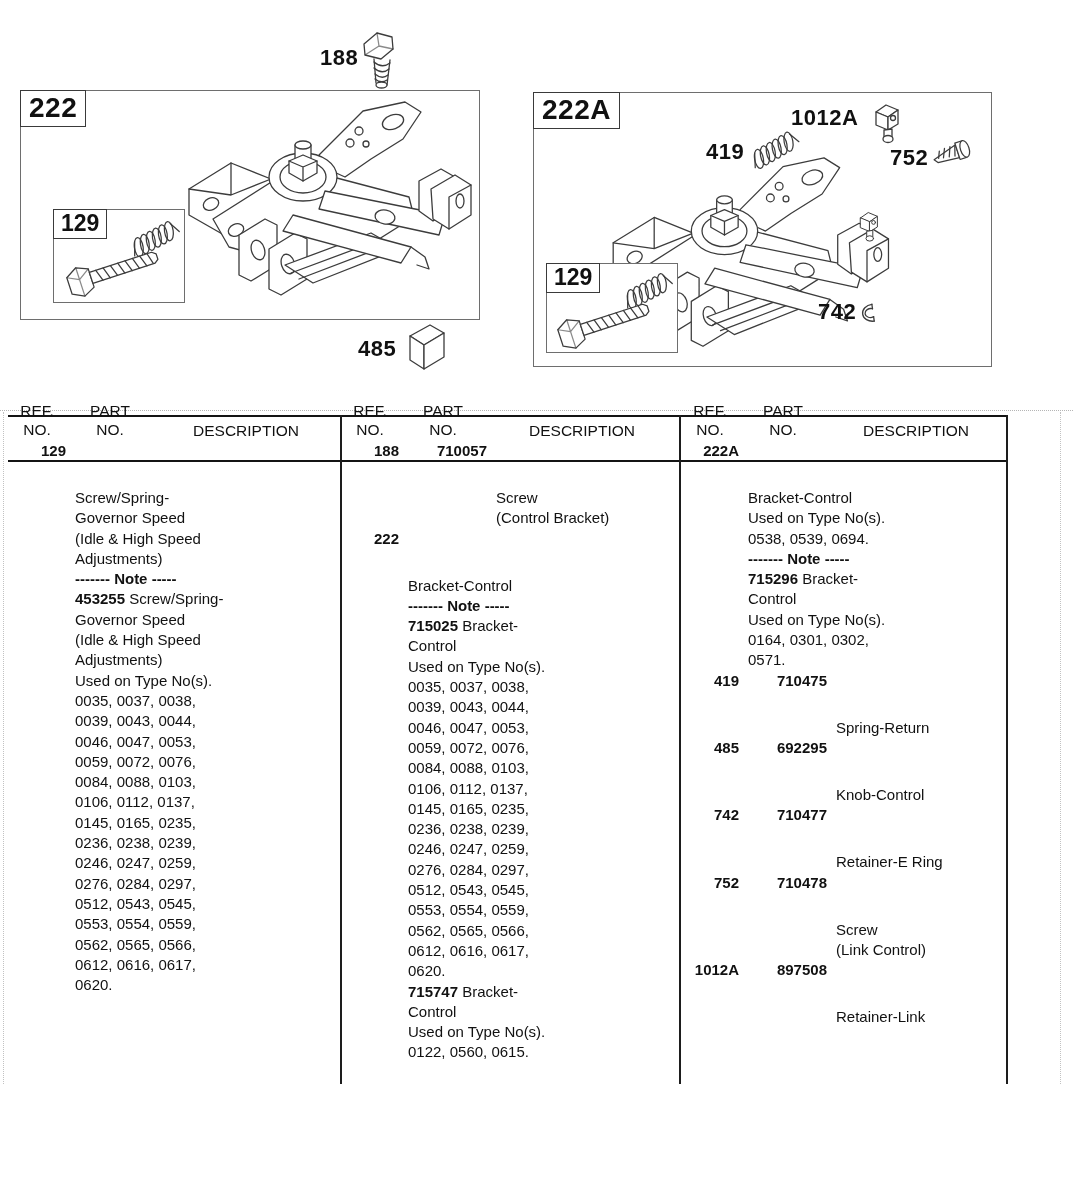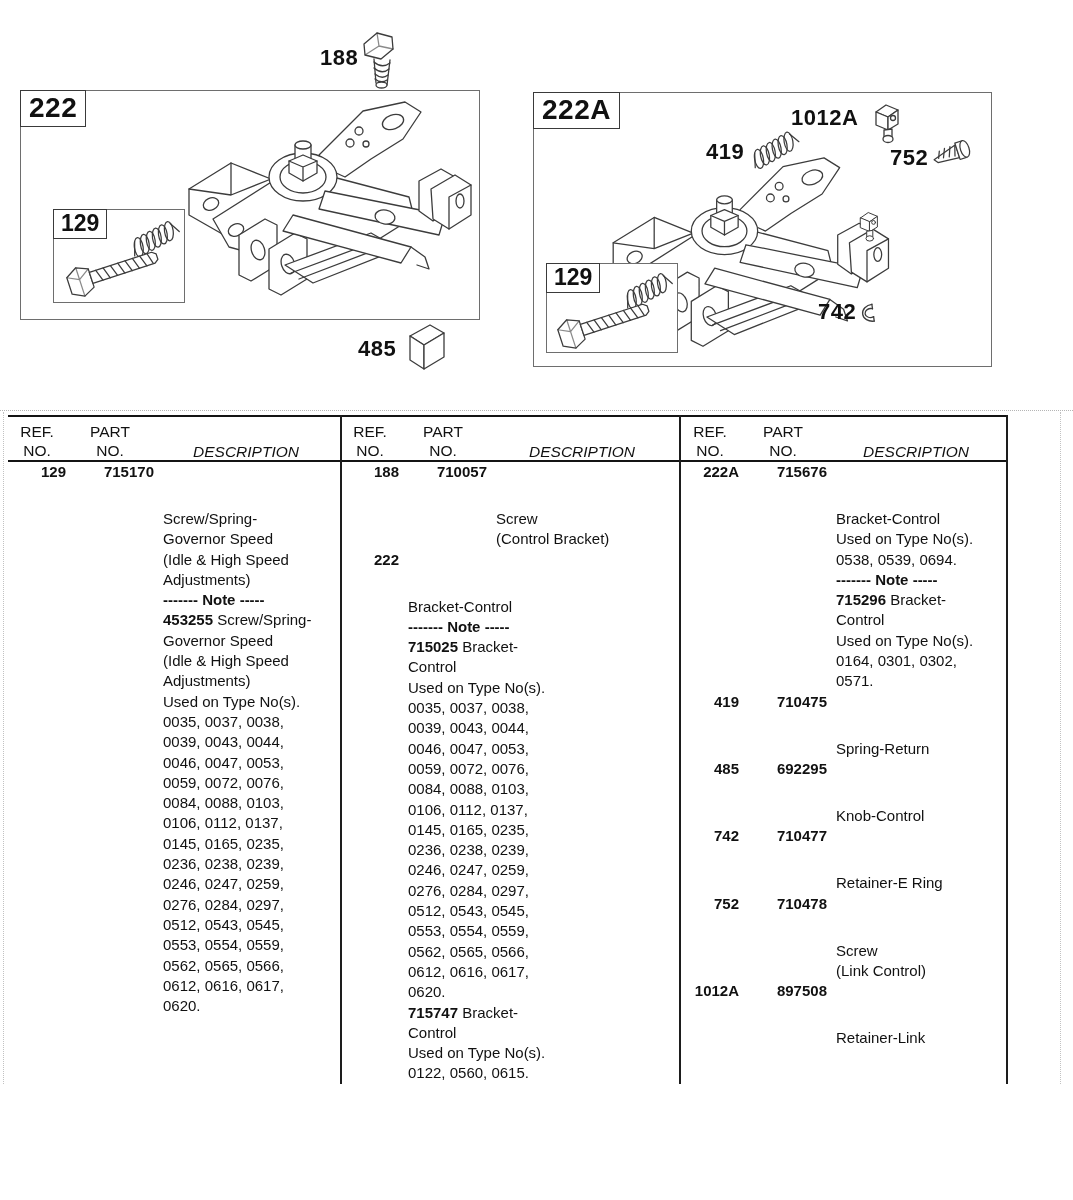--- a/index.html
+++ b/index.html
@@ -21,24 +21,24 @@
   .callout-num{position:absolute;font-weight:bold;font-size:22px;line-height:1;letter-spacing:.5px;}
   .art{position:absolute;}
   svg{display:block;overflow:visible;}
   .ln{fill:#fff;stroke:#3c3c3c;stroke-width:1.3;stroke-linejoin:round;stroke-linecap:round;}
   .wire{fill:none;stroke:#3c3c3c;stroke-width:1.3;stroke-linecap:round;}
   
   .hrule{position:absolute;background:#141414;}
   .vrule{position:absolute;background:#1d1d1d;width:1.5px;}
   .faint-h{position:absolute;border-top:1px dotted #b5b5b5;height:0;}
   .faint-v{position:absolute;border-left:1px dotted #c2c2c2;width:0;}
-  .colgroup{position:absolute;top:418px;}
+  .colgroup{position:absolute;top:397px;}
   .thead{height:44px;display:grid;grid-template-columns:58px 88px 1fr;font-size:15.5px;}
   .th{line-height:19px;padding-top:4px;text-align:center;}
-  .th-desc{align-self:end;padding-bottom:1px;text-align:center;font-style:italic;}
+  .th-desc{align-self:end;padding-bottom:1px;text-align:center;}
   .tbody{font-size:15px;}
   .entry{display:grid;grid-template-columns:58px 88px 1fr;}
   .c-ref,.c-part{font-weight:bold;text-align:right;line-height:20.3px;}
   .c-desc{padding-left:9px;line-height:20.3px;margin-top:47px;}
   .line{white-space:nowrap;}
 </style>
 </head>
 <body>
 
 <div class="page">
@@ -237,21 +237,20 @@
         </div>
       <div class="th">
           <div>PART</div>
           <div>NO.</div>
         </div>
       <div class="th th-desc">DESCRIPTION</div>
     </div>
     <div class="tbody">
         <div class="entry">
           <div class="c-ref">129</div>
-          <div class="c-part">715170</div>
           <div class="c-desc">
             <div class="line">Screw/Spring-</div>
             <div class="line">Governor Speed</div>
             <div class="line">(Idle &amp; High Speed</div>
             <div class="line">Adjustments)</div>
             <div class="line"><b>------- Note -----</b></div>
             <div class="line"><b>453255</b> Screw/Spring-</div>
             <div class="line">Governor Speed</div>
             <div class="line">(Idle &amp; High Speed</div>
             <div class="line">Adjustments)</div>
@@ -337,21 +336,20 @@
         </div>
       <div class="th">
           <div>PART</div>
           <div>NO.</div>
         </div>
       <div class="th th-desc">DESCRIPTION</div>
     </div>
     <div class="tbody">
         <div class="entry">
           <div class="c-ref">222A</div>
-          <div class="c-part">715676</div>
           <div class="c-desc">
             <div class="line">Bracket-Control</div>
             <div class="line">Used on Type No(s).</div>
             <div class="line">0538, 0539, 0694.</div>
             <div class="line"><b>------- Note -----</b></div>
             <div class="line"><b>715296</b> Bracket-</div>
             <div class="line">Control</div>
             <div class="line">Used on Type No(s).</div>
             <div class="line">0164, 0301, 0302,</div>
             <div class="line">0571.</div>

